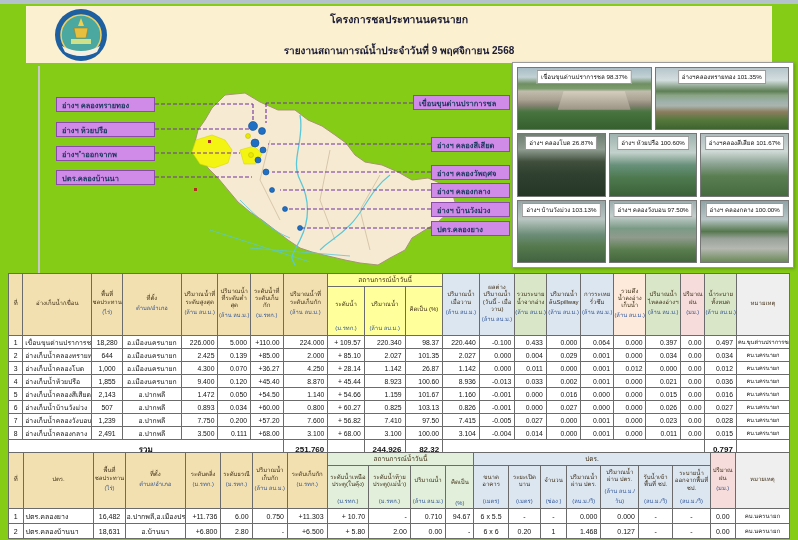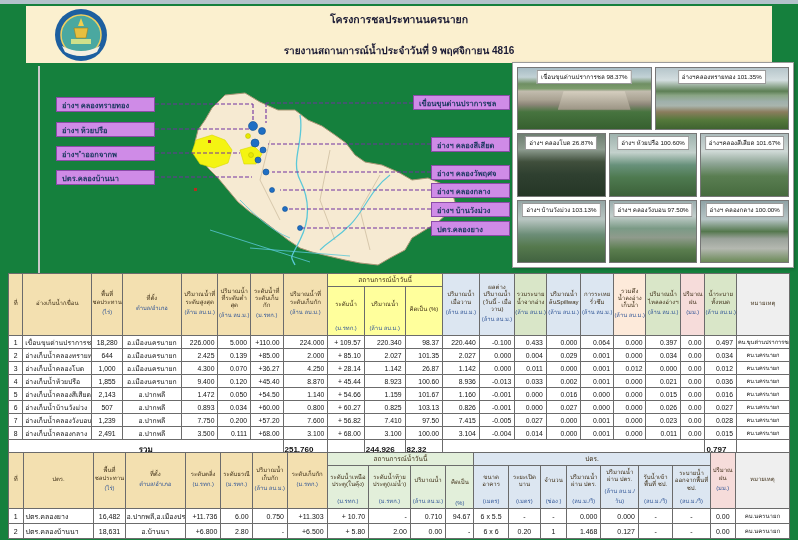--- a/index.html
+++ b/index.html
@@ -1,16 +1,16 @@
 <!DOCTYPE html>
 <html><head>
 <meta charset="utf-8">
 <style>
   html,body{margin:0;padding:0;background:#e9edef;}
-  #page{position:relative;width:798px;height:540px;background:#15803d;overflow:hidden;
+  #page{position:relative;width:798px;height:540px;background:#84cc16;overflow:hidden;
         font-family:"Liberation Sans","DejaVu Sans",sans-serif;color:#222;}
   #topstrip{position:absolute;left:0;top:0;width:798px;height:4px;background:#b3c2cb;}
   
   #band{position:absolute;left:26px;top:6px;width:746px;height:57px;background:#fbf0cf;}
   #logo{position:absolute;left:54px;top:8px;width:54px;height:54px;}
   .title{position:absolute;left:0;width:798px;text-align:center;color:#1b1b35;font-weight:bold;}
   #t-line1{top:11px;font-size:10.5px;}
   #t-line2{top:27px;font-size:10px;}
   #t-line3{top:43px;font-size:10px;}
   
@@ -55,40 +55,40 @@
   tbody td{font-size:6.8px;height:12px;padding:0 1px;text-align:center;color:#111;white-space:nowrap;}
   #t1 tbody td:nth-child(n+5):nth-child(-n+20){text-align:right;padding-right:3px;}
   #t1 tbody td:nth-child(2){text-align:left;padding-left:2px;}
   #t1 tbody td:nth-child(21){font-size:5.6px;}
   #t2 tbody td{height:14px;font-size:7px;}
   #t2 tbody td:nth-child(2){text-align:left;padding-left:2px;}
   #t2 tbody td:nth-child(n+5):nth-child(-n+12){text-align:right;padding-right:3px;}
   #t2 tbody td:nth-child(n+16):nth-child(-n+17){text-align:right;padding-right:3px;}
   #t2 tbody td:nth-child(21){font-size:6px;}
   tfoot td{font-size:8px;font-weight:bold;height:17px;text-align:center;color:#111;}
-  tfoot td.tnum{text-align:left;padding-right:3px;}
+  tfoot td.tnum{text-align:right;padding-right:3px;}
 </style>
 </head>
 <body>
 
 <div id="page">
   <div id="topstrip"></div>
   <div id="band"></div>
 
   <svg id="logo" viewBox="0 0 54 54">
     <circle cx="27" cy="27" r="26" fill="#1d5fa0"></circle>
     <circle cx="27" cy="27" r="20" fill="#4aa8a0" stroke="#f0d060" stroke-width="1.5"></circle>
     <path d="M27 10 L30 18 L24 18 Z" fill="#f2cf4e"></path>
     <path d="M20 20 h14 l-2 10 h-10 Z" fill="#e7bf3f" stroke="#9c7f1e" stroke-width="0.6"></path>
     <rect x="17" y="31" width="20" height="5" fill="#cfe08a"></rect>
     <path d="M8 38 q19 10 38 0 l-3 6 q-16 8 -32 0 Z" fill="#f5f0e2"></path>
   </svg>
 
   <div id="t-line1" class="title">โครงการชลประทานนครนายก</div>
-  <div id="t-line3" class="title">รายงานสถานการณ์น้ำประจำวันที่ 9  พฤศจิกายน  4816</div>
+  <div id="t-line3" class="title">รายงานสถานการณ์น้ำประจำวันที่ 9  พฤศจิกายน  2568</div>
 
   <div id="pageline"></div>
 
   <svg id="mapsvg" viewBox="0 0 370 195">
     <path d="M75,15 L95,13 L110,22 L128,30 L145,30 L158,40 L172,46 L185,55 L196,63 L205,75 L215,82 L232,85 L248,92 L262,100 L278,98 L292,104 L302,112 L305,122 L298,133 L288,142 L275,150 L262,158 L255,170 L240,178 L228,185 L210,183 L195,180 L178,176 L162,172 L150,168 L138,160 L125,150 L112,140 L100,132 L88,122 L78,110 L68,98 L58,88 L50,75 L45,62 L48,50 L55,40 L62,28 Z" fill="#f6ead2" stroke="#a79574" stroke-width="1"></path>
     <path d="M120,60 L110,100 L130,140 M180,70 L170,120 L185,160 M230,95 L210,130 L220,170" fill="none" stroke="#c9b89a" stroke-width="0.7"></path>
     <path d="M150,35 C155,60 140,80 150,100 S160,140 150,160 S140,175 145,185" fill="none" stroke="#5bc8d8" stroke-width="1.3"></path>
     <path d="M240,95 C220,110 215,130 200,145 S180,160 170,170" fill="none" stroke="#5bc8d8" stroke-width="1.1"></path>
     <path d="M90,120 C105,135 120,150 140,158 M60,150 L160,182 M100,168 L200,176" fill="none" stroke="#5bc8d8" stroke-width="0.8"></path>
     <polygon points="46,60 62,55 75,60 82,70 78,83 64,88 50,84 42,72" fill="#f4f412" stroke="#d8d800" stroke-width="0.6"></polygon>

